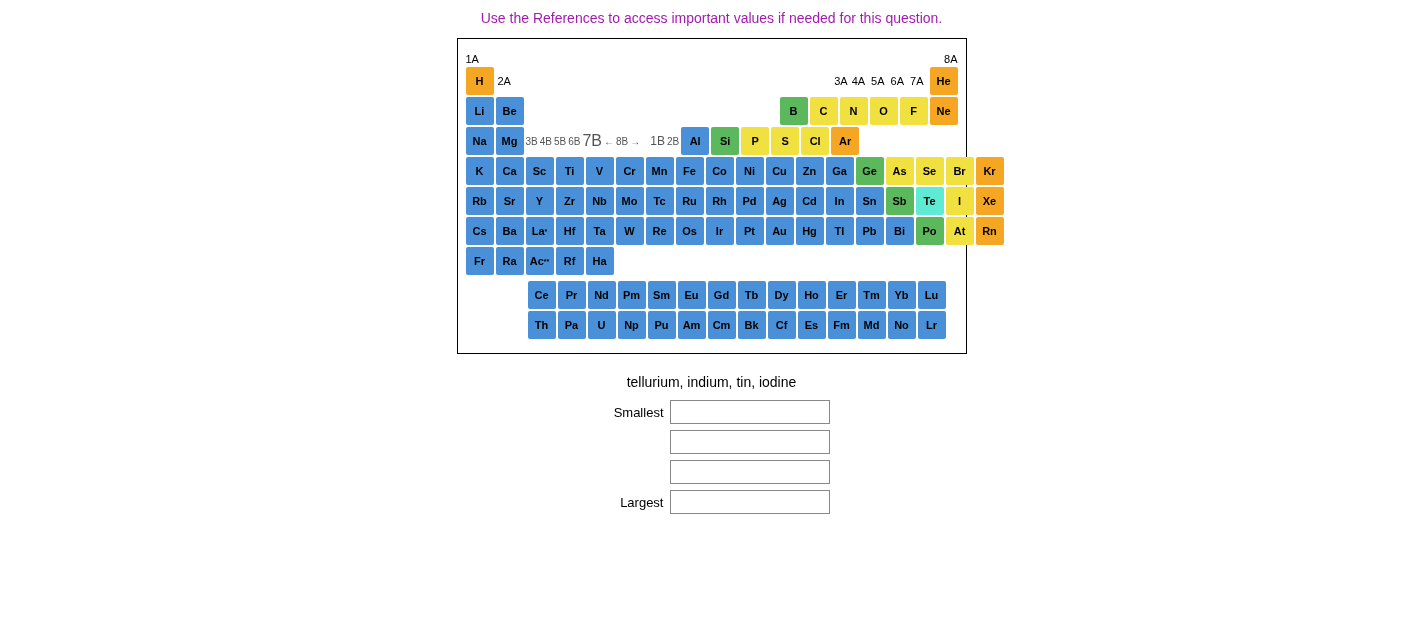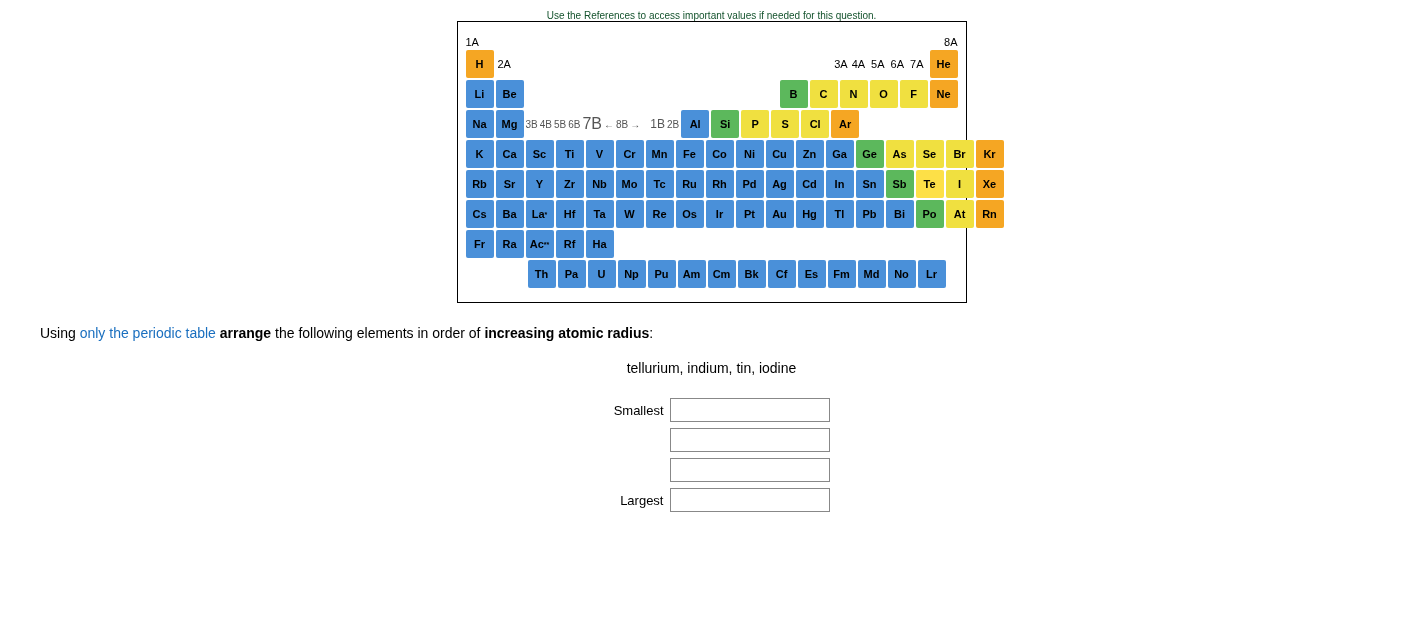--- a/index.html
+++ b/index.html
@@ -5,22 +5,23 @@
     * { box-sizing: border-box; margin: 0; padding: 0; }
     body {
       font-family: Arial, sans-serif;
       background: #fff;
       color: #000;
       font-size: 14px;
       padding: 10px 20px;
     }
     .top-instruction {
       text-align: center;
-      font-size: 10px;
-      color: #14532d;
+      font-size: 14px;
+      margin-bottom: 12px;
+      color: #a21caf;
     }
     .periodic-table-container {
       display: flex;
       justify-content: center;
       margin-bottom: 20px;
     }
     .periodic-table {
       border: 1.5px solid #000;
       padding: 14px 8px;
       position: relative;
@@ -42,36 +43,36 @@
       font-weight: bold;
       color: #000;
       border-radius: 2px;
       flex-shrink: 0;
       position: relative;
     }
     .cell-orange { background: #f5a623; }
     .cell-blue { background: #4a90d9; }
     .cell-green { background: #5cb85c; }
     .cell-yellow { background: #f0e040; }
-    .cell-teal { background: #fde047; }
+    .cell-teal { background: #5eead4; }
 
     
     .question-section {
       padding: 0 20px;
     }
     .instruction-text {
       margin-bottom: 16px;
       line-height: 1.5;
       font-size: 14px;
     }
     .instruction-text .blue { color: #1a6fbf; }
     .elements-listed {
       text-align: right;
       font-size: 14px;
-      margin-bottom: 22px;
+      margin-bottom: 10px;
     }
     .ordering-section {
       display: flex;
       flex-direction: column;
       align-items: center;
       gap: 6px;
     }
     .ordering-row {
       display: flex;
       align-items: center;
@@ -215,20 +216,36 @@
     </div>
 
     <div class="pt-row">
       <div class="cell cell-blue">Fr</div>
       <div class="cell cell-blue">Ra</div>
       <div class="cell cell-blue">Ac<sup style="font-size:7px;">**</sup></div>
       <div class="cell cell-blue">Rf</div>
       <div class="cell cell-blue">Ha</div>
     </div>
 
+    <div style="margin-top:6px; display:flex; gap:2px; margin-left:62px;">
+      <div class="cell cell-blue">Ce</div>
+      <div class="cell cell-blue">Pr</div>
+      <div class="cell cell-blue">Nd</div>
+      <div class="cell cell-blue">Pm</div>
+      <div class="cell cell-blue">Sm</div>
+      <div class="cell cell-blue">Eu</div>
+      <div class="cell cell-blue">Gd</div>
+      <div class="cell cell-blue">Tb</div>
+      <div class="cell cell-blue">Dy</div>
+      <div class="cell cell-blue">Ho</div>
+      <div class="cell cell-blue">Er</div>
+      <div class="cell cell-blue">Tm</div>
+      <div class="cell cell-blue">Yb</div>
+      <div class="cell cell-blue">Lu</div>
+    </div>
 
     <div style="margin-top:2px; display:flex; gap:2px; margin-left:62px;text-align:center;">
       <div class="cell cell-blue">Th</div>
       <div class="cell cell-blue">Pa</div>
       <div class="cell cell-blue">U</div>
       <div class="cell cell-blue">Np</div>
       <div class="cell cell-blue">Pu</div>
       <div class="cell cell-blue">Am</div>
       <div class="cell cell-blue">Cm</div>
       <div class="cell cell-blue">Bk</div>
@@ -237,23 +254,20 @@
       <div class="cell cell-blue">Fm</div>
       <div class="cell cell-blue">Md</div>
       <div class="cell cell-blue">No</div>
       <div class="cell cell-blue">Lr</div>
     </div>
 
   </div>
 </div>
 
 <div class="question-section">
-  <div class="instruction-text">
-    <span>Using </span><span class="blue">only the periodic table</span><span> <strong>arrange</strong> the following elements in order of <strong>increasing atomic radius</strong>:</span>
-  </div>
 
   <div style="display:flex; flex-direction:column; align-items:center;">
     <div class="elements-listed">
       <span>tellurium, indium, tin, iodine</span>
     </div>
 
     <div class="ordering-section">
 
       <div class="ordering-row">
         <div class="ordering-label">Smallest</div>

